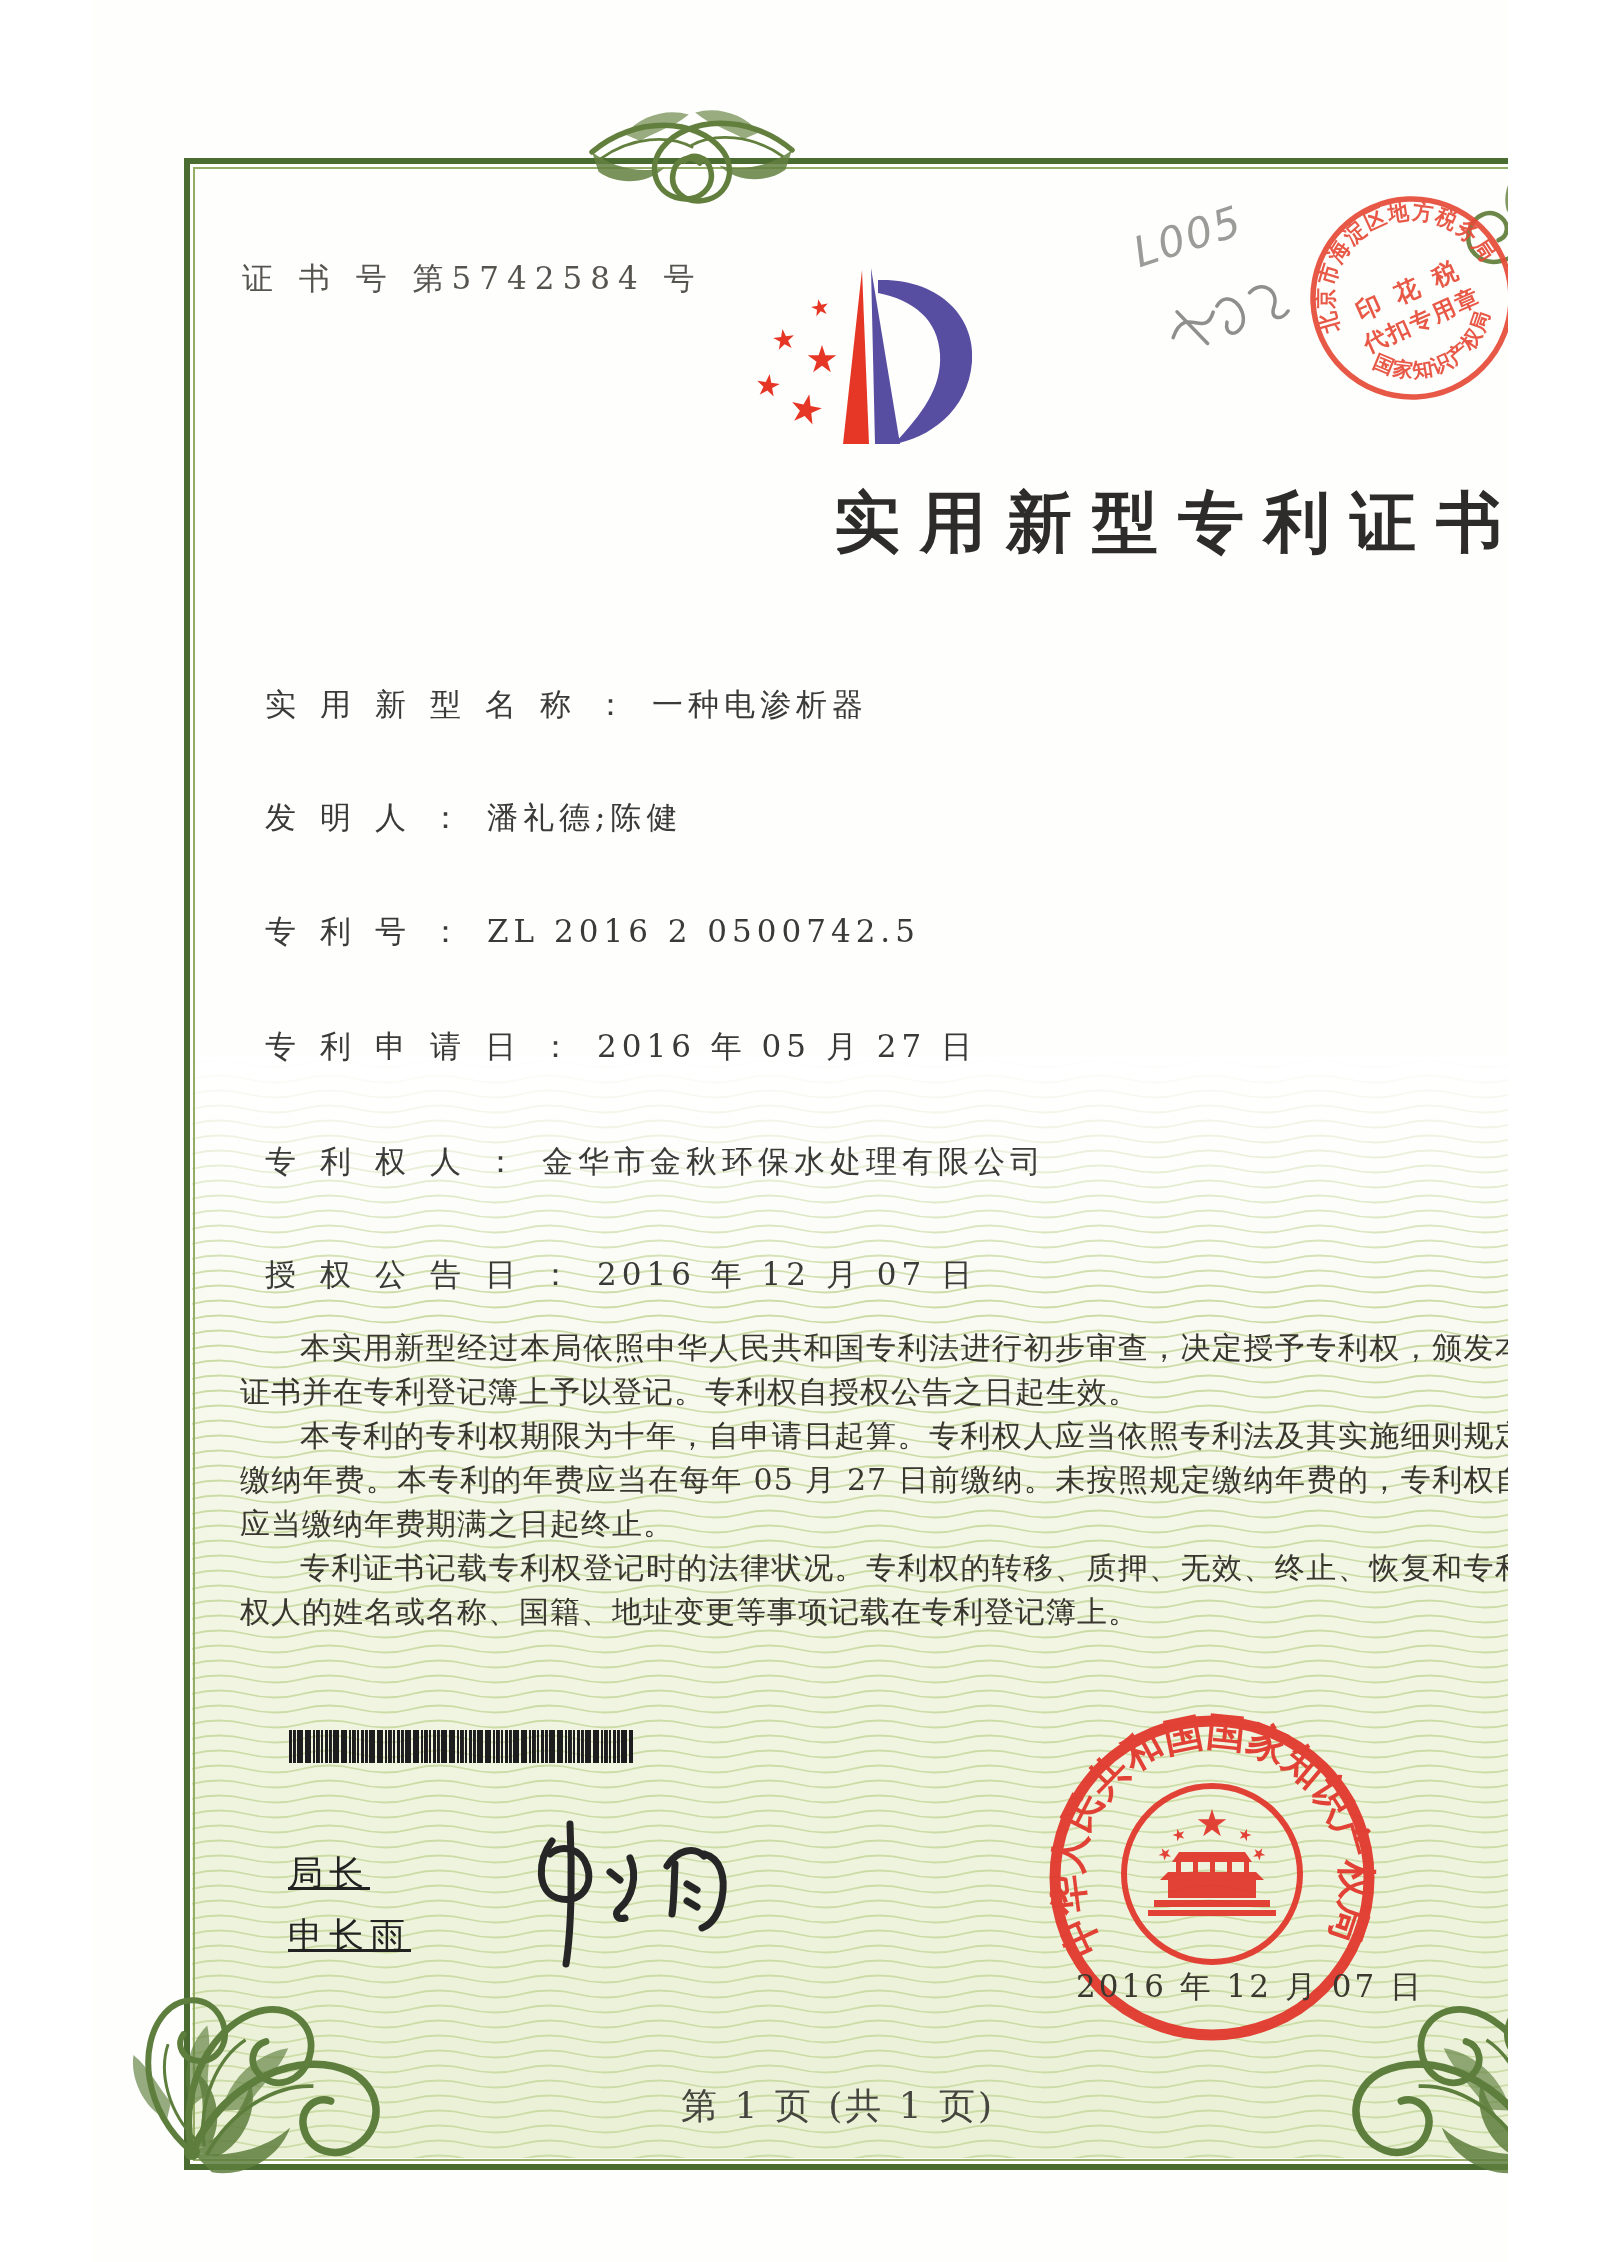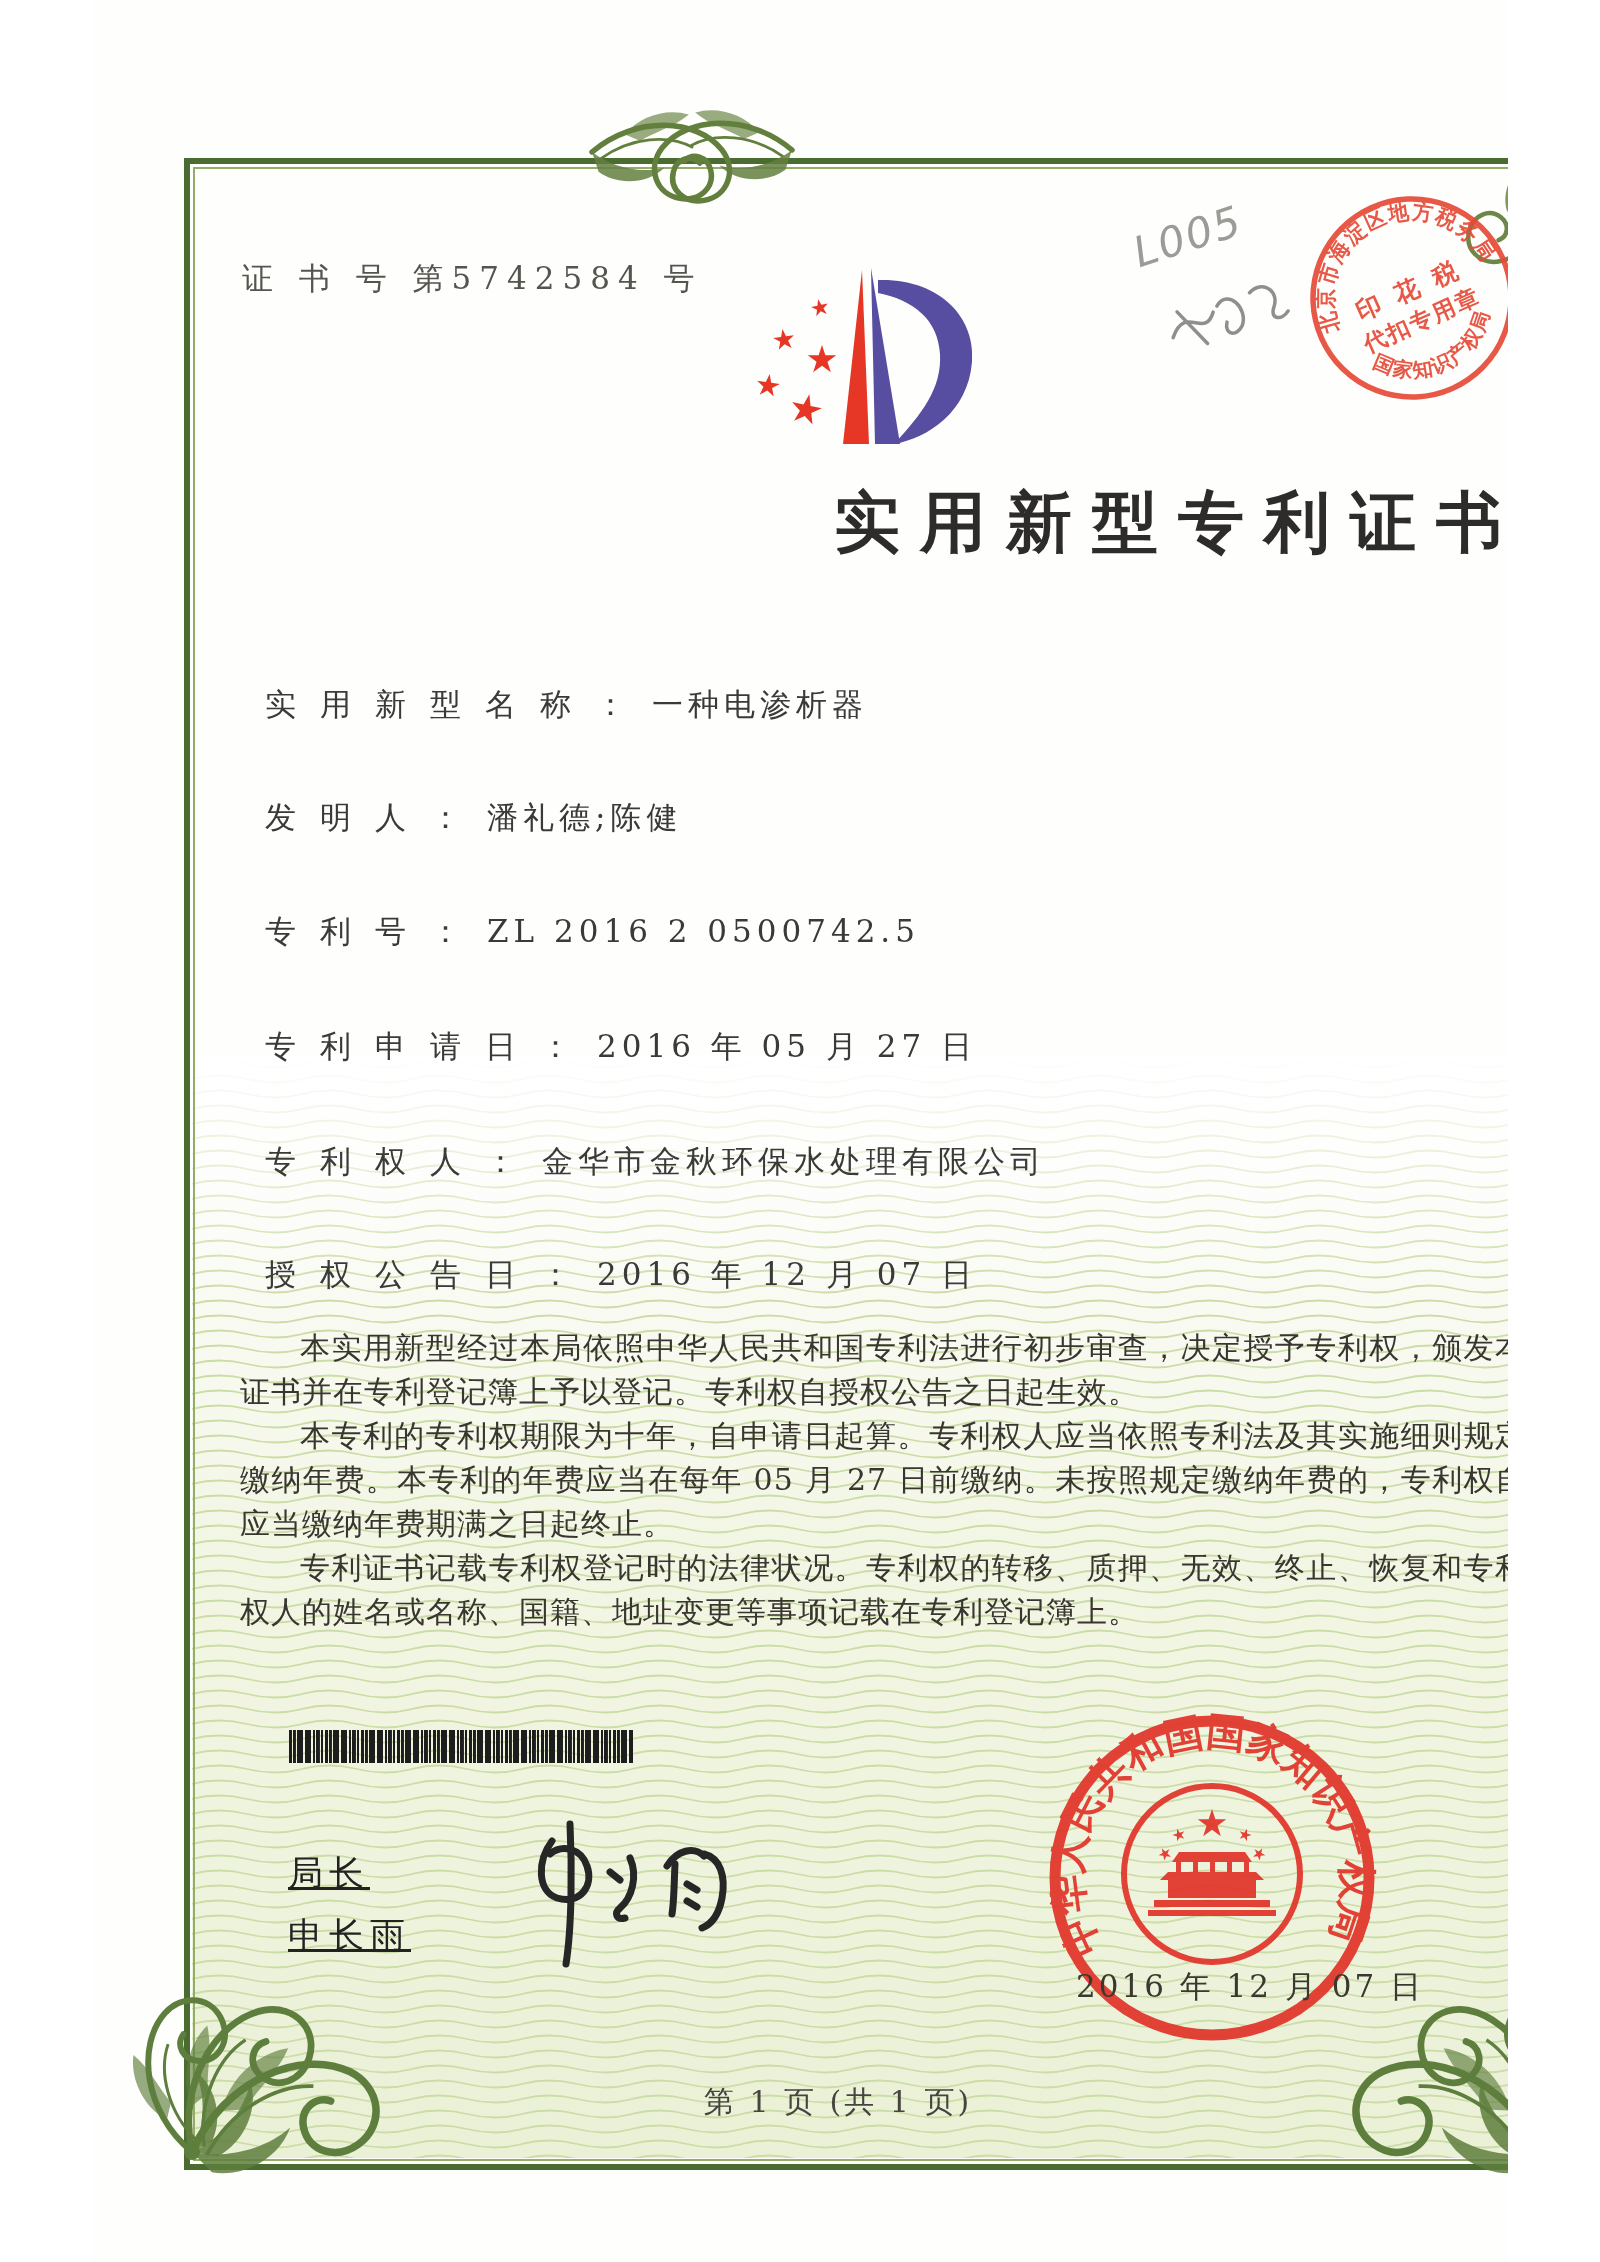--- a/index.html
+++ b/index.html
@@ -77,21 +77,21 @@
   .signature{position:absolute;left:390px;top:1806px;z-index:6;}
 
   .seal{position:absolute;left:950px;top:1708px;opacity:.93;z-index:6;}
   .seal-date{
     position:absolute;left:984px;top:1966px;font-size:31px;letter-spacing:3px;
     color:#3b392f;z-index:7;white-space:nowrap;
   }
 
   .footer{
     position:absolute;left:62px;top:2082px;width:1368px;text-align:center;
-    font-size:30px;letter-spacing:3px;color:#45443f;z-index:6;
+    font-size:36px;letter-spacing:3px;color:#45443f;z-index:6;
   }
 </style>
 </head>
 <body>
 
 <div class="page">
 
   <svg class="guilloche layer" width="1356" height="1103" viewBox="0 0 1356 1103" xmlns="http://www.w3.org/2000/svg">
     <defs>
       <pattern id="wav" width="110" height="15" patternUnits="userSpaceOnUse">

